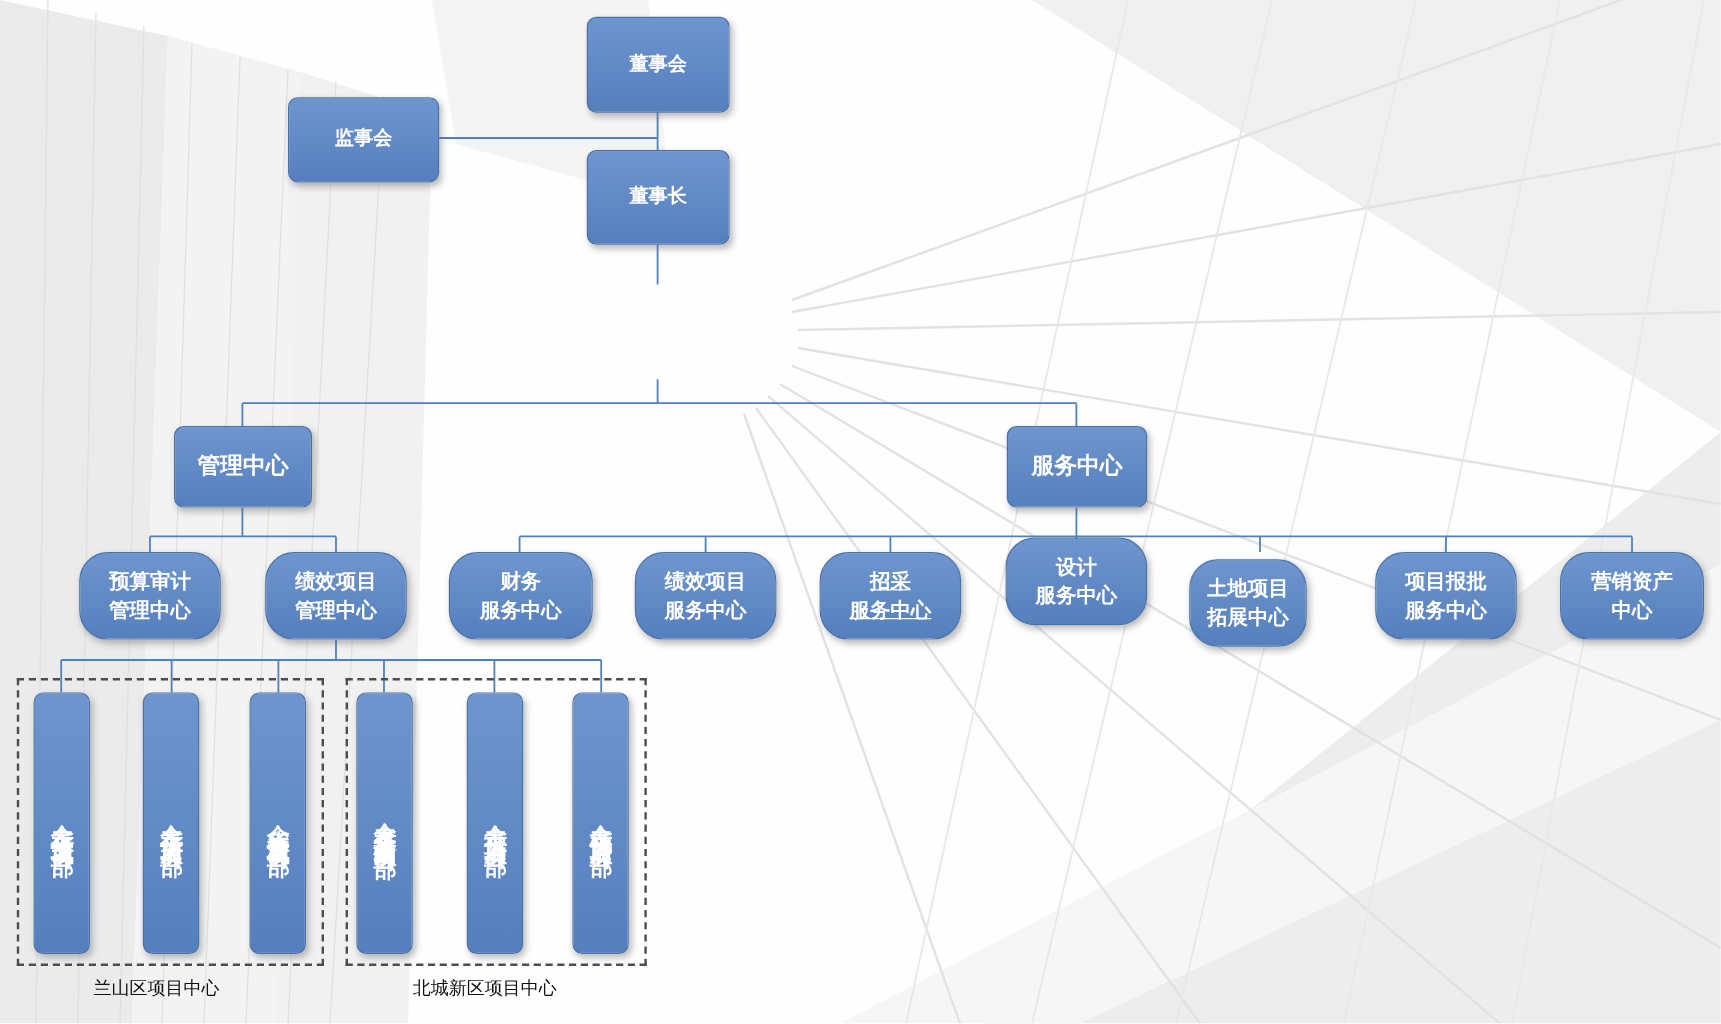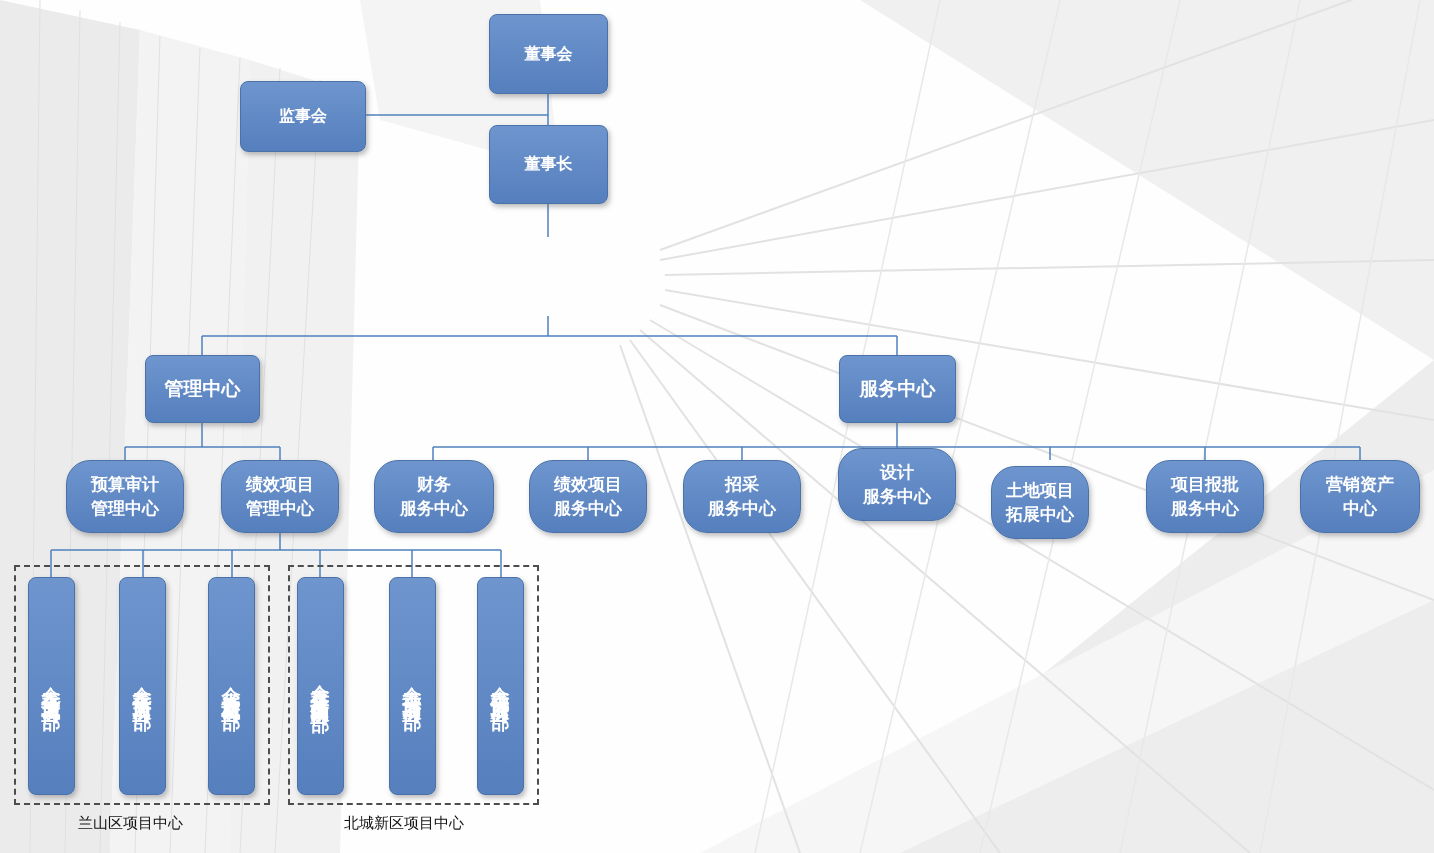--- a/index.html
+++ b/index.html
@@ -140,21 +140,21 @@
   <div class="node fs19" style="left:839px; top:355px; width:117px; height:68px;">服务中心</div>
 
   <div class="node fs17" style="left:66px; top:460px; width:118px; height:73px;">预算审计
 管理中心</div>
   <div class="node fs17" style="left:221px; top:460px; width:118px; height:73px;">绩效项目
 管理中心</div>
   <div class="node fs17" style="left:374px; top:460px; width:120px; height:73px;">财务
 服务中心</div>
   <div class="node fs17" style="left:529px; top:460px; width:118px; height:73px;">绩效项目
 服务中心</div>
-  <div class="node fs17" style="left:683px; top:460px; width:118px; height:73px;">招采
+  <div class="node fs17" style="left:683px; top:460px; width:118px; height:73px;text-decoration:underline;">招采
 服务中心</div>
   <div class="node fs17" style="left:838px; top:448px; width:118px; height:73px;">设计
 服务中心</div>
   <div class="node fs17" style="left:991px; top:466px; width:98px; height:73px;">土地项目
 拓展中心</div>
   <div class="node fs17" style="left:1146px; top:460px; width:118px; height:73px;">项目报批
 服务中心</div>
   <div class="node fs17" style="left:1300px; top:460px; width:120px; height:73px;">营销资产
 中心</div>
 

